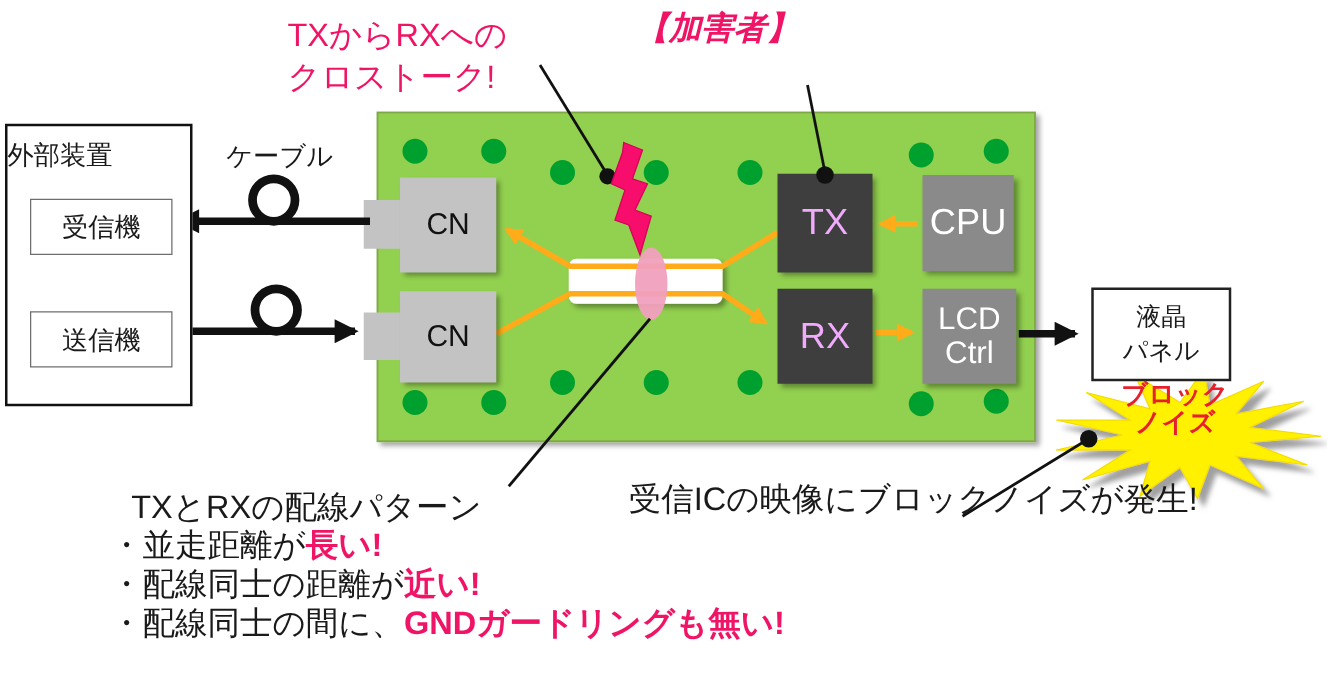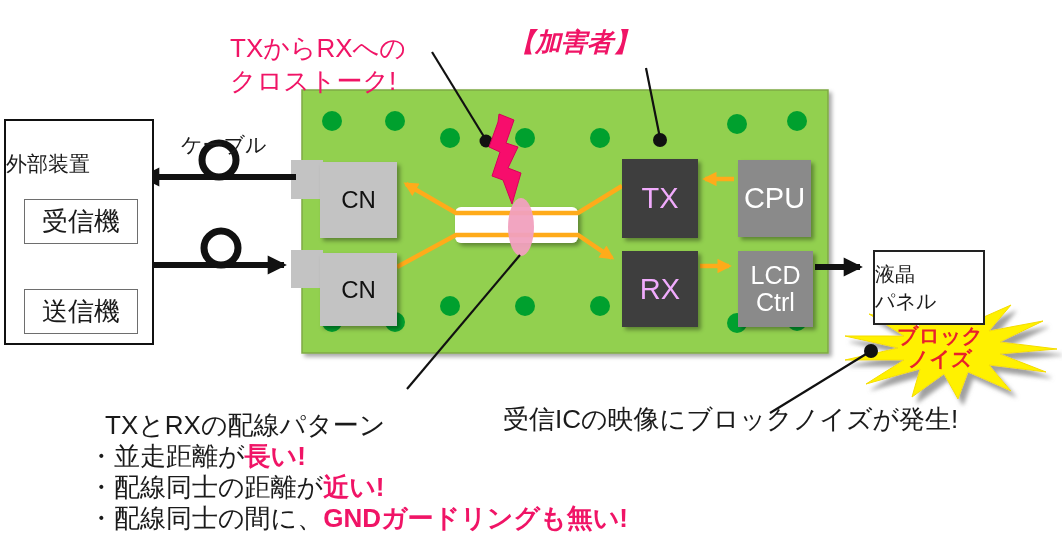--- a/index.html
+++ b/index.html
@@ -6,39 +6,39 @@
   #canvas{
     position:relative;width:1062px;height:539px;background:#ffffff;
     font-family:"Liberation Sans","DejaVu Sans",sans-serif;
     overflow:hidden;color:#1a1a1a;
   }
   #base-svg,#overlay-svg{position:absolute;left:0;top:0;width:1062px;height:539px;}
   #base-svg{z-index:0;}
   .layer-html{position:absolute;left:0;top:0;width:1062px;height:539px;z-index:1;}
   #overlay-svg{z-index:2;}
 
-  .abs{position:absolute;margin-top:20px;}
+  .abs{position:absolute;}
   .chip{display:flex;align-items:center;justify-content:center;text-align:center;
         box-shadow:3px 3px 4px rgba(0,0,0,0.35);}
   .chip-dark{background:#3E3E3E;color:#f0abfc;font-size:29px;}
   .chip-gray{background:#8A8A8A;color:#fff;font-size:29px;}
   .chip-cn{background:#C3C3C3;color:#111;font-size:24px;}
   .lcd-two-line{font-size:25px;line-height:27px;white-space:pre-line;}
 
   .ext-box{left:4px;top:99px;width:146px;height:222px;border:2px solid #111;background:#fff;}
   .ext-title{left:0;top:9px;width:100%;font-size:21px;}
   .ext-sub{left:18px;width:112px;height:43px;border:1px solid #6e6e6e;background:#fff;
-           display:flex;align-items:center;justify-content:center;font-size:26px;}
+           display:flex;align-items:center;justify-content:center;font-size:21px;}
   .ext-sub.receiver{top:58px;}
   .ext-sub.transmitter{top:148px;}
 
   .cable-label{left:181px;top:111px;font-size:21px;}
 
   .panel-box{left:873px;top:230px;width:108px;height:71px;border:2px solid #222;background:#fff;
-             display:flex;flex-direction:column;justify-content:center;
+             display:flex;flex-direction:column;align-items:center;justify-content:center;
              font-size:20px;line-height:27px;}
 
   .noise-text{left:876px;top:304px;width:128px;text-align:center;
               font-size:21px;font-weight:bold;color:#E8202C;line-height:23px;}
 
   .pink{color:#F01466;}
   .pink-bold{color:#F01466;font-weight:bold;}
 
   .crosstalk{left:230px;top:12px;font-size:26px;line-height:33px;}
   .callout-block{font-size:26px;line-height:31px;}

